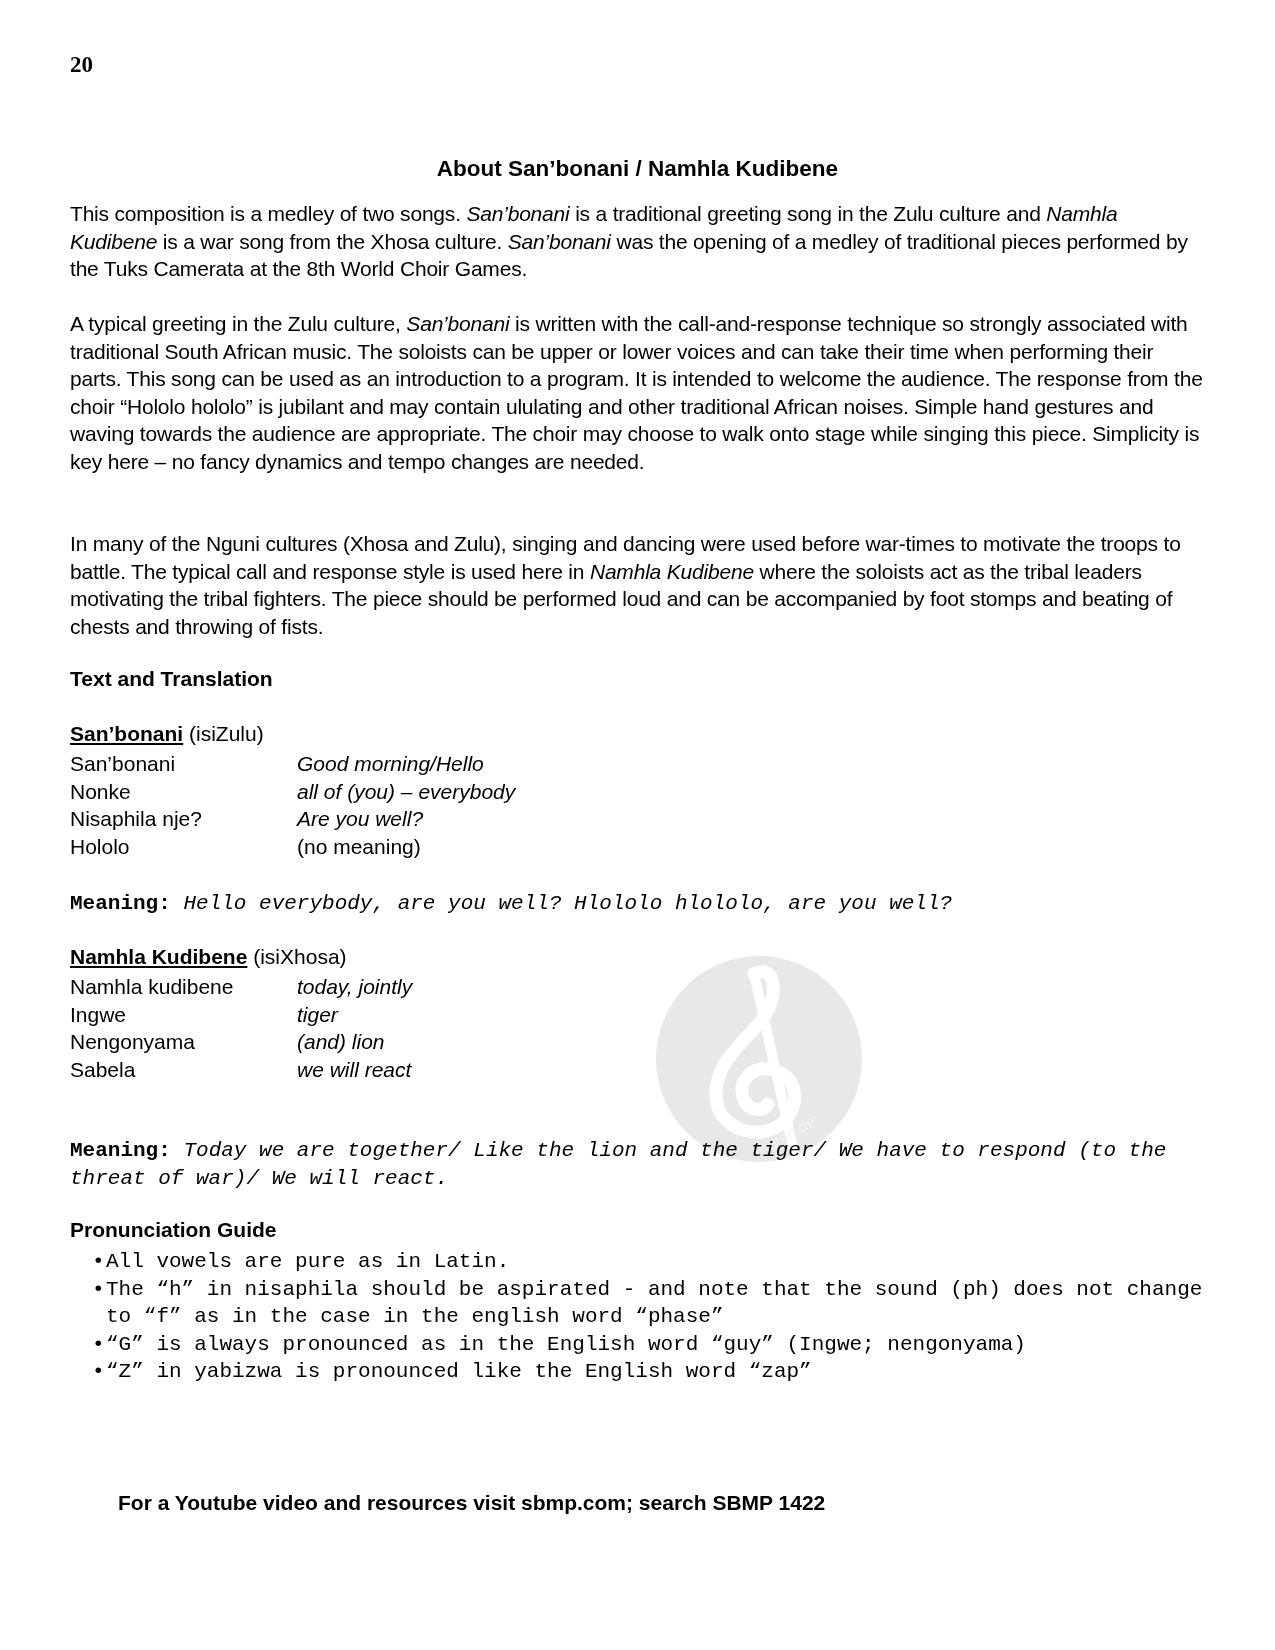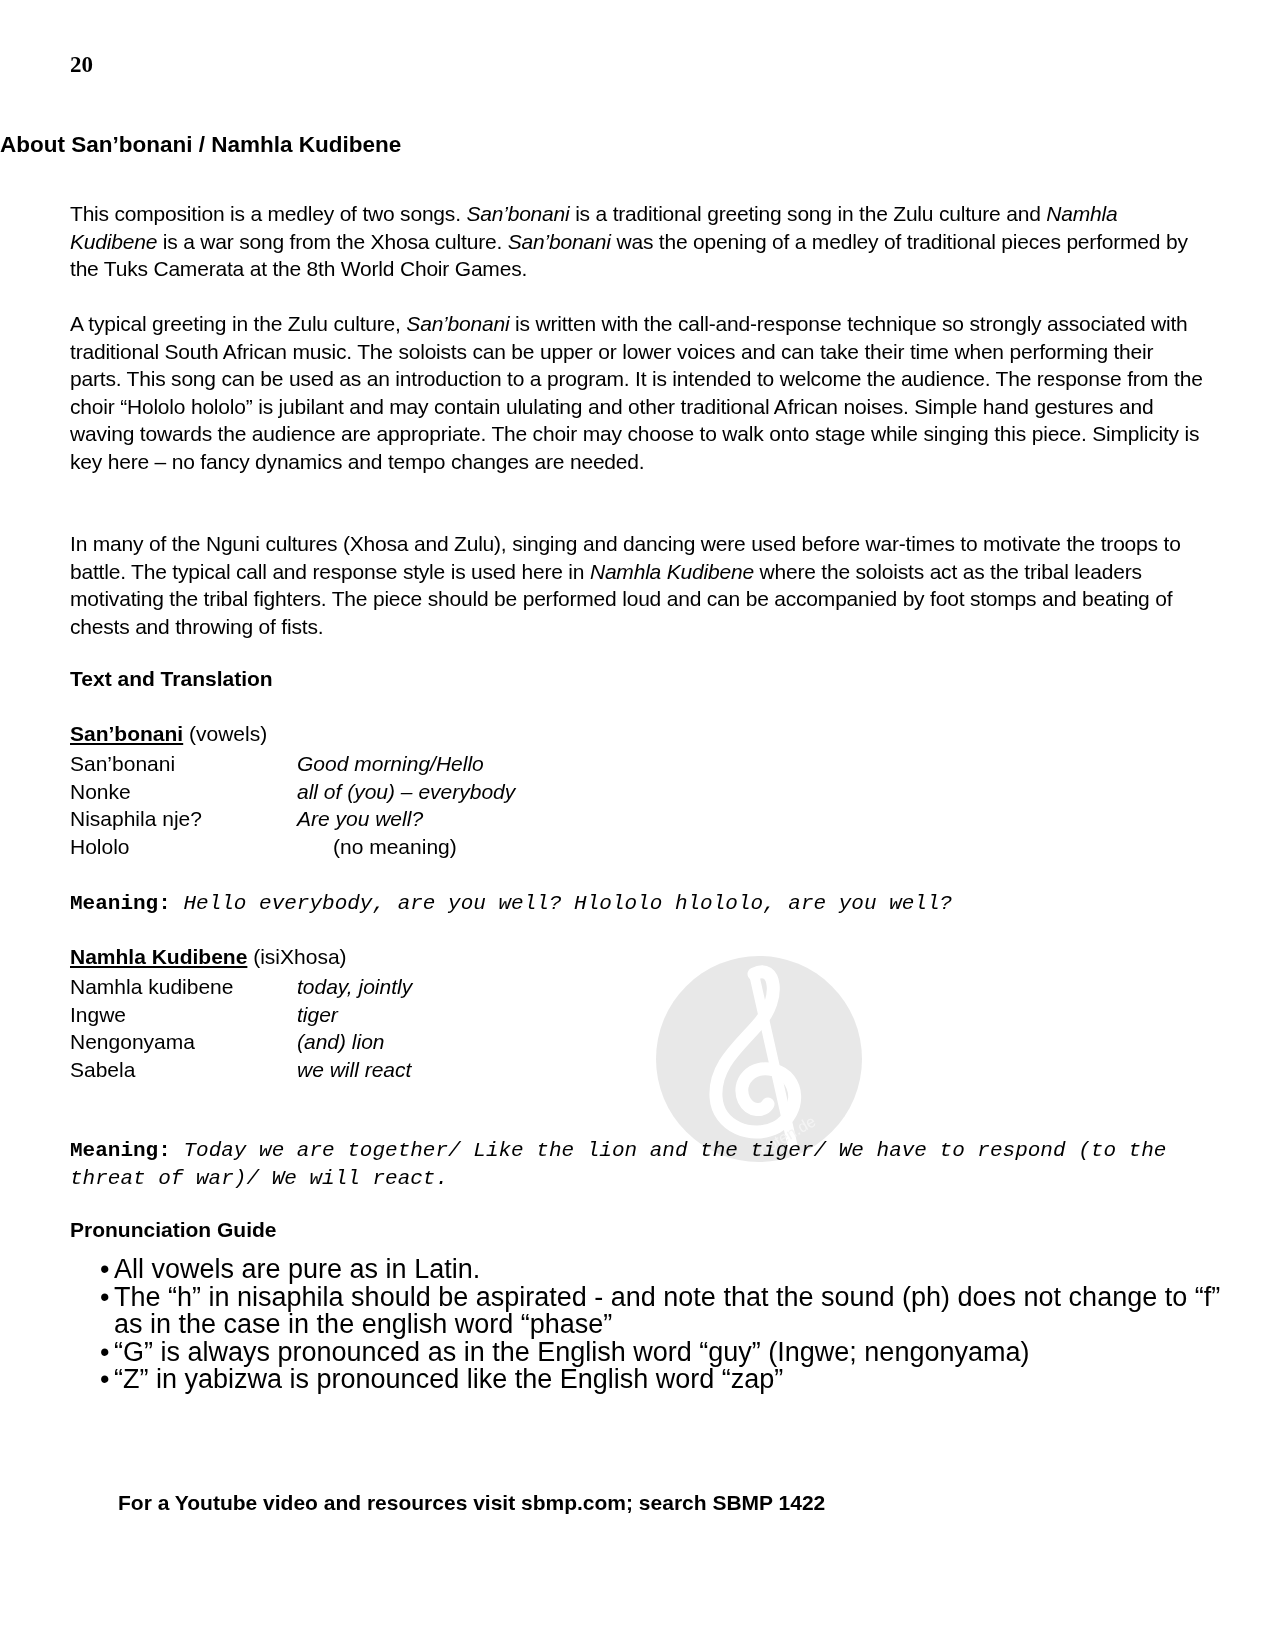--- a/index.html
+++ b/index.html
@@ -2,21 +2,21 @@
 <html><head>
 <meta charset="utf-8">
 <style>
   html, body { margin: 0; padding: 0; background: #ffffff; }
   body { width: 1275px; height: 1650px; position: relative; overflow: hidden; color: #000; }
   .page-number {
     position: absolute; left: 70px; top: 52px;
     font-family: "Liberation Serif", serif; font-size: 23px; font-weight: bold;
   }
   .title {
-    position: absolute; left: 0; width: 1275px; top: 132px; text-align: left;
+    position: absolute; left: 0; width: 1275px; top: 156px; text-align: center;
     font-family: "Liberation Sans", sans-serif; font-size: 22.5px; font-weight: bold;
   }
   .para {
     position: absolute; left: 70px; width: 1140px;
     font-family: "Liberation Sans", sans-serif; font-size: 21px; line-height: 27.5px;
     letter-spacing: -0.2px;
   }
   .p1 { top: 200px; }
   .p2 { top: 310px; }
   .p3 { top: 530px; }
@@ -29,29 +29,29 @@
   .song-title .name { font-weight: bold; text-decoration: underline; }
   .st1 { top: 722px; }
   .st2 { top: 945px; text-align: center; }
   .lyrics { position: absolute; left: 70px; font-family: "Liberation Sans", sans-serif; font-size: 21px; line-height: 27.5px; }
   .ly1 { top: 750px; }
   .ly2 { top: 973px; }
   .lyric-row { display: flex; }
   .ly1 .orig { width: 227px; }
   .ly2 .orig { width: 227px; }
   .trans { font-style: italic; }
-  .trans.plain { font-style: normal; margin-left: 36px; }
+  .trans.plain { font-style: normal; }
   .meaning { position: absolute; left: 70px; width: 1140px; font-family: Liberation Mono, monospace; font-size: 21px; line-height: 27.5px; }
   .meaning .lbl { font-weight: bold; }
   .meaning .txt { font-style: italic; }
   .m1 { top: 890px; }
   .m2 { top: 1137px; }
   .h-pron { top: 1218px; }
-  .bullets { position: absolute; left: 88px; top: 1244px; width: 1125px; margin: 12px; padding: 0; list-style: none;
-    font-family: Liberation Sans, sans-serif; font-size: 27px; line-height: 27.5px; }
+  .bullets { position: absolute; left: 88px; top: 1244px; width: 1125px; margin: 4px; padding: 0; list-style: none;
+    font-family: Liberation Mono, monospace; font-size: 21px; line-height: 27.5px; }
   .bullets li { position: relative; padding-left: 14px; }
   .bullets li::before { content: "•"; position: absolute; left: 0; top: 0; }
   .footer { position: absolute; left: 70px; top: 1491px; font-family: "Liberation Sans", sans-serif; font-size: 21px; font-weight: bold; margin-left: 48px; }
   .watermark { position: absolute; left: 652px; top: 952px; width: 214px; height: 214px; opacity: 1; pointer-events: none; }
   .content { position: relative; z-index: 2; }
 </style>
 </head>
 <body>
 
 <svg class="watermark" viewBox="0 0 214 214">
@@ -66,21 +66,21 @@
 
   <div class="title">About San’bonani / Namhla Kudibene</div>
 
   <p class="para p1" style="margin:0"><span>This composition is a medley of two songs. </span><span style="font-style: italic;">San’bonani</span><span> is a traditional greeting song in the Zulu culture and </span><span style="font-style: italic;">Namhla Kudibene</span><span> is a war song from the Xhosa culture. </span><span style="font-style: italic;">San’bonani</span><span> was the opening of a medley of traditional pieces performed by the Tuks Camerata at the 8th World Choir Games.</span></p>
   <p class="para p2" style="margin:0"><span>A typical greeting in the Zulu culture, </span><span style="font-style: italic;">San’bonani</span><span> is written with the call-and-response technique so strongly associated with traditional South African music. The soloists can be upper or lower voices and can take their time when performing their parts. This song can be used as an introduction to a program. It is intended to welcome the audience. The response from the choir “Hololo hololo” is jubilant and may contain ululating and other traditional African noises. Simple hand gestures and waving towards the audience are appropriate. The choir may choose to walk onto stage while singing this piece. Simplicity is key here – no fancy dynamics and tempo changes are needed.</span></p>
   <p class="para p3" style="margin:0"><span>In many of the Nguni cultures (Xhosa and Zulu), singing and dancing were used before war-times to motivate the troops to battle. The typical call and response style is used here in </span><span style="font-style: italic;">Namhla Kudibene</span><span> where the soloists act as the tribal leaders motivating the tribal fighters. The piece should be performed loud and can be accompanied by foot stomps and beating of chests and throwing of fists.</span></p>
 
   <div class="heading h-text">Text and Translation</div>
 
   <div class="song-title st1">
-    <span class="name">San’bonani</span><span> (vowels)</span>
+    <span class="name">San’bonani</span><span> (isiZulu)</span>
   </div>
   <div class="lyrics ly1">
     <div class="lyric-row">
       <span class="orig">San’bonani</span>
       <span class="trans">Good morning/Hello</span>
     </div>
     <div class="lyric-row">
       <span class="orig">Nonke</span>
       <span class="trans">all of (you) – everybody</span>
     </div>

